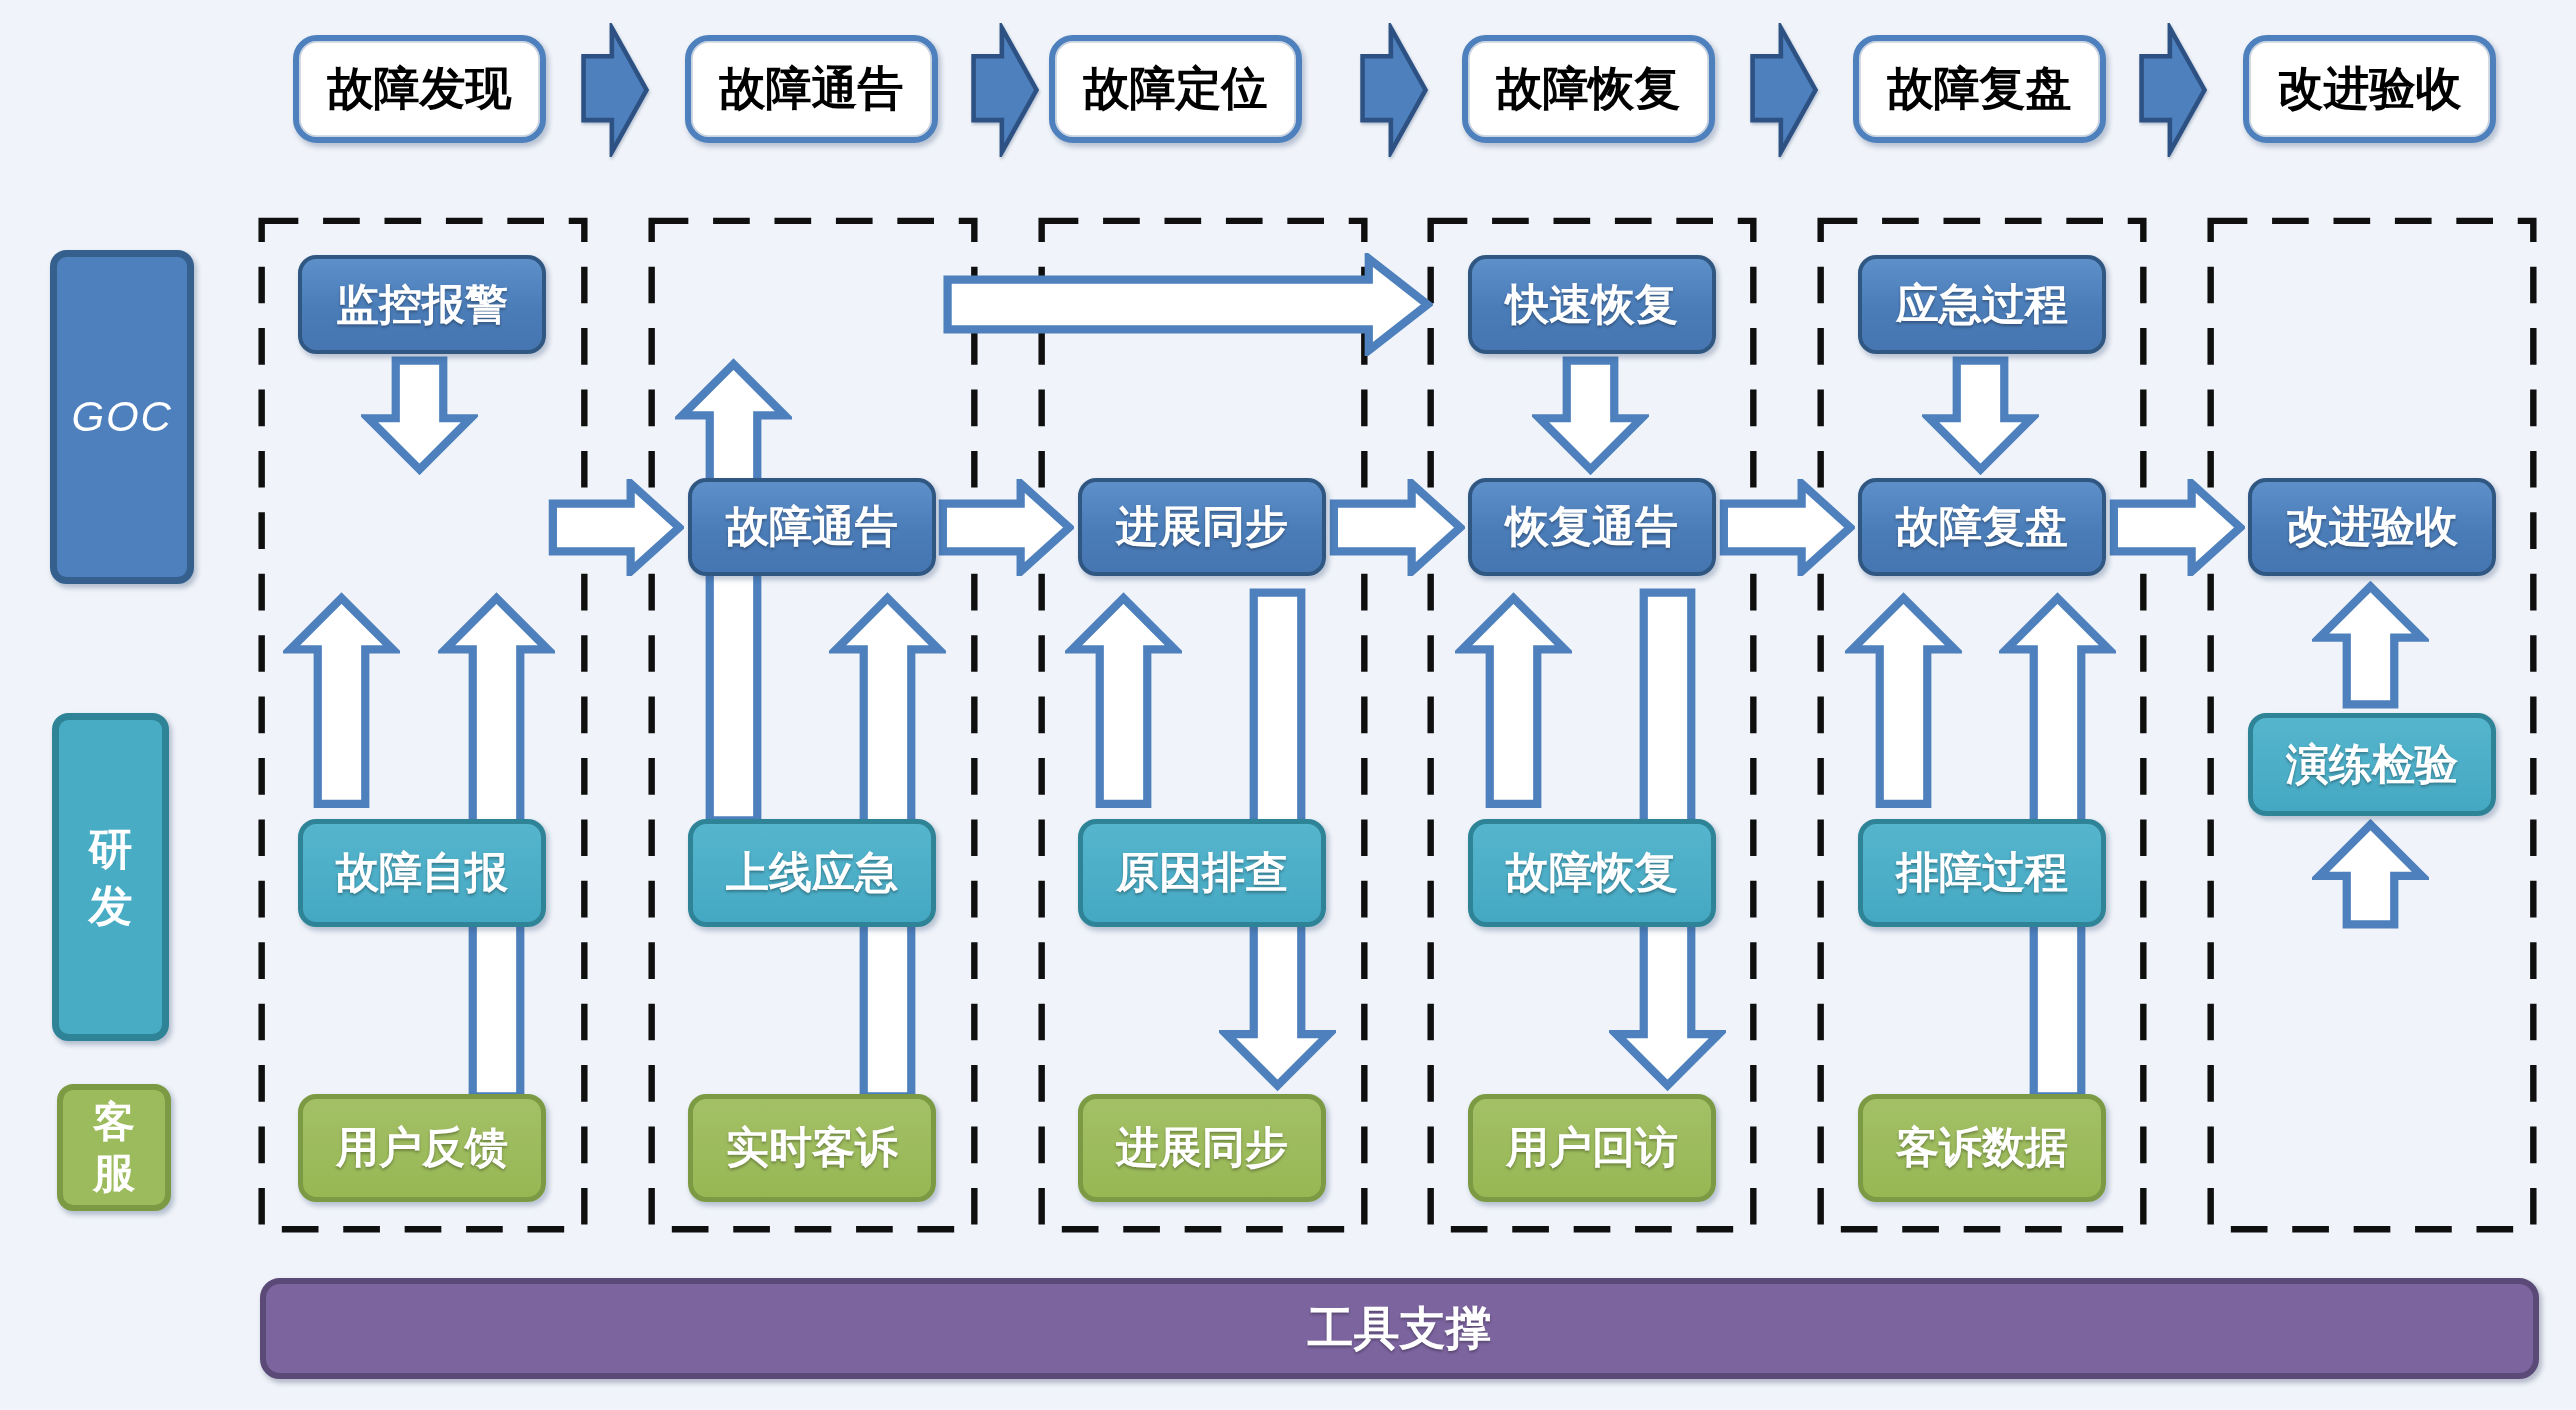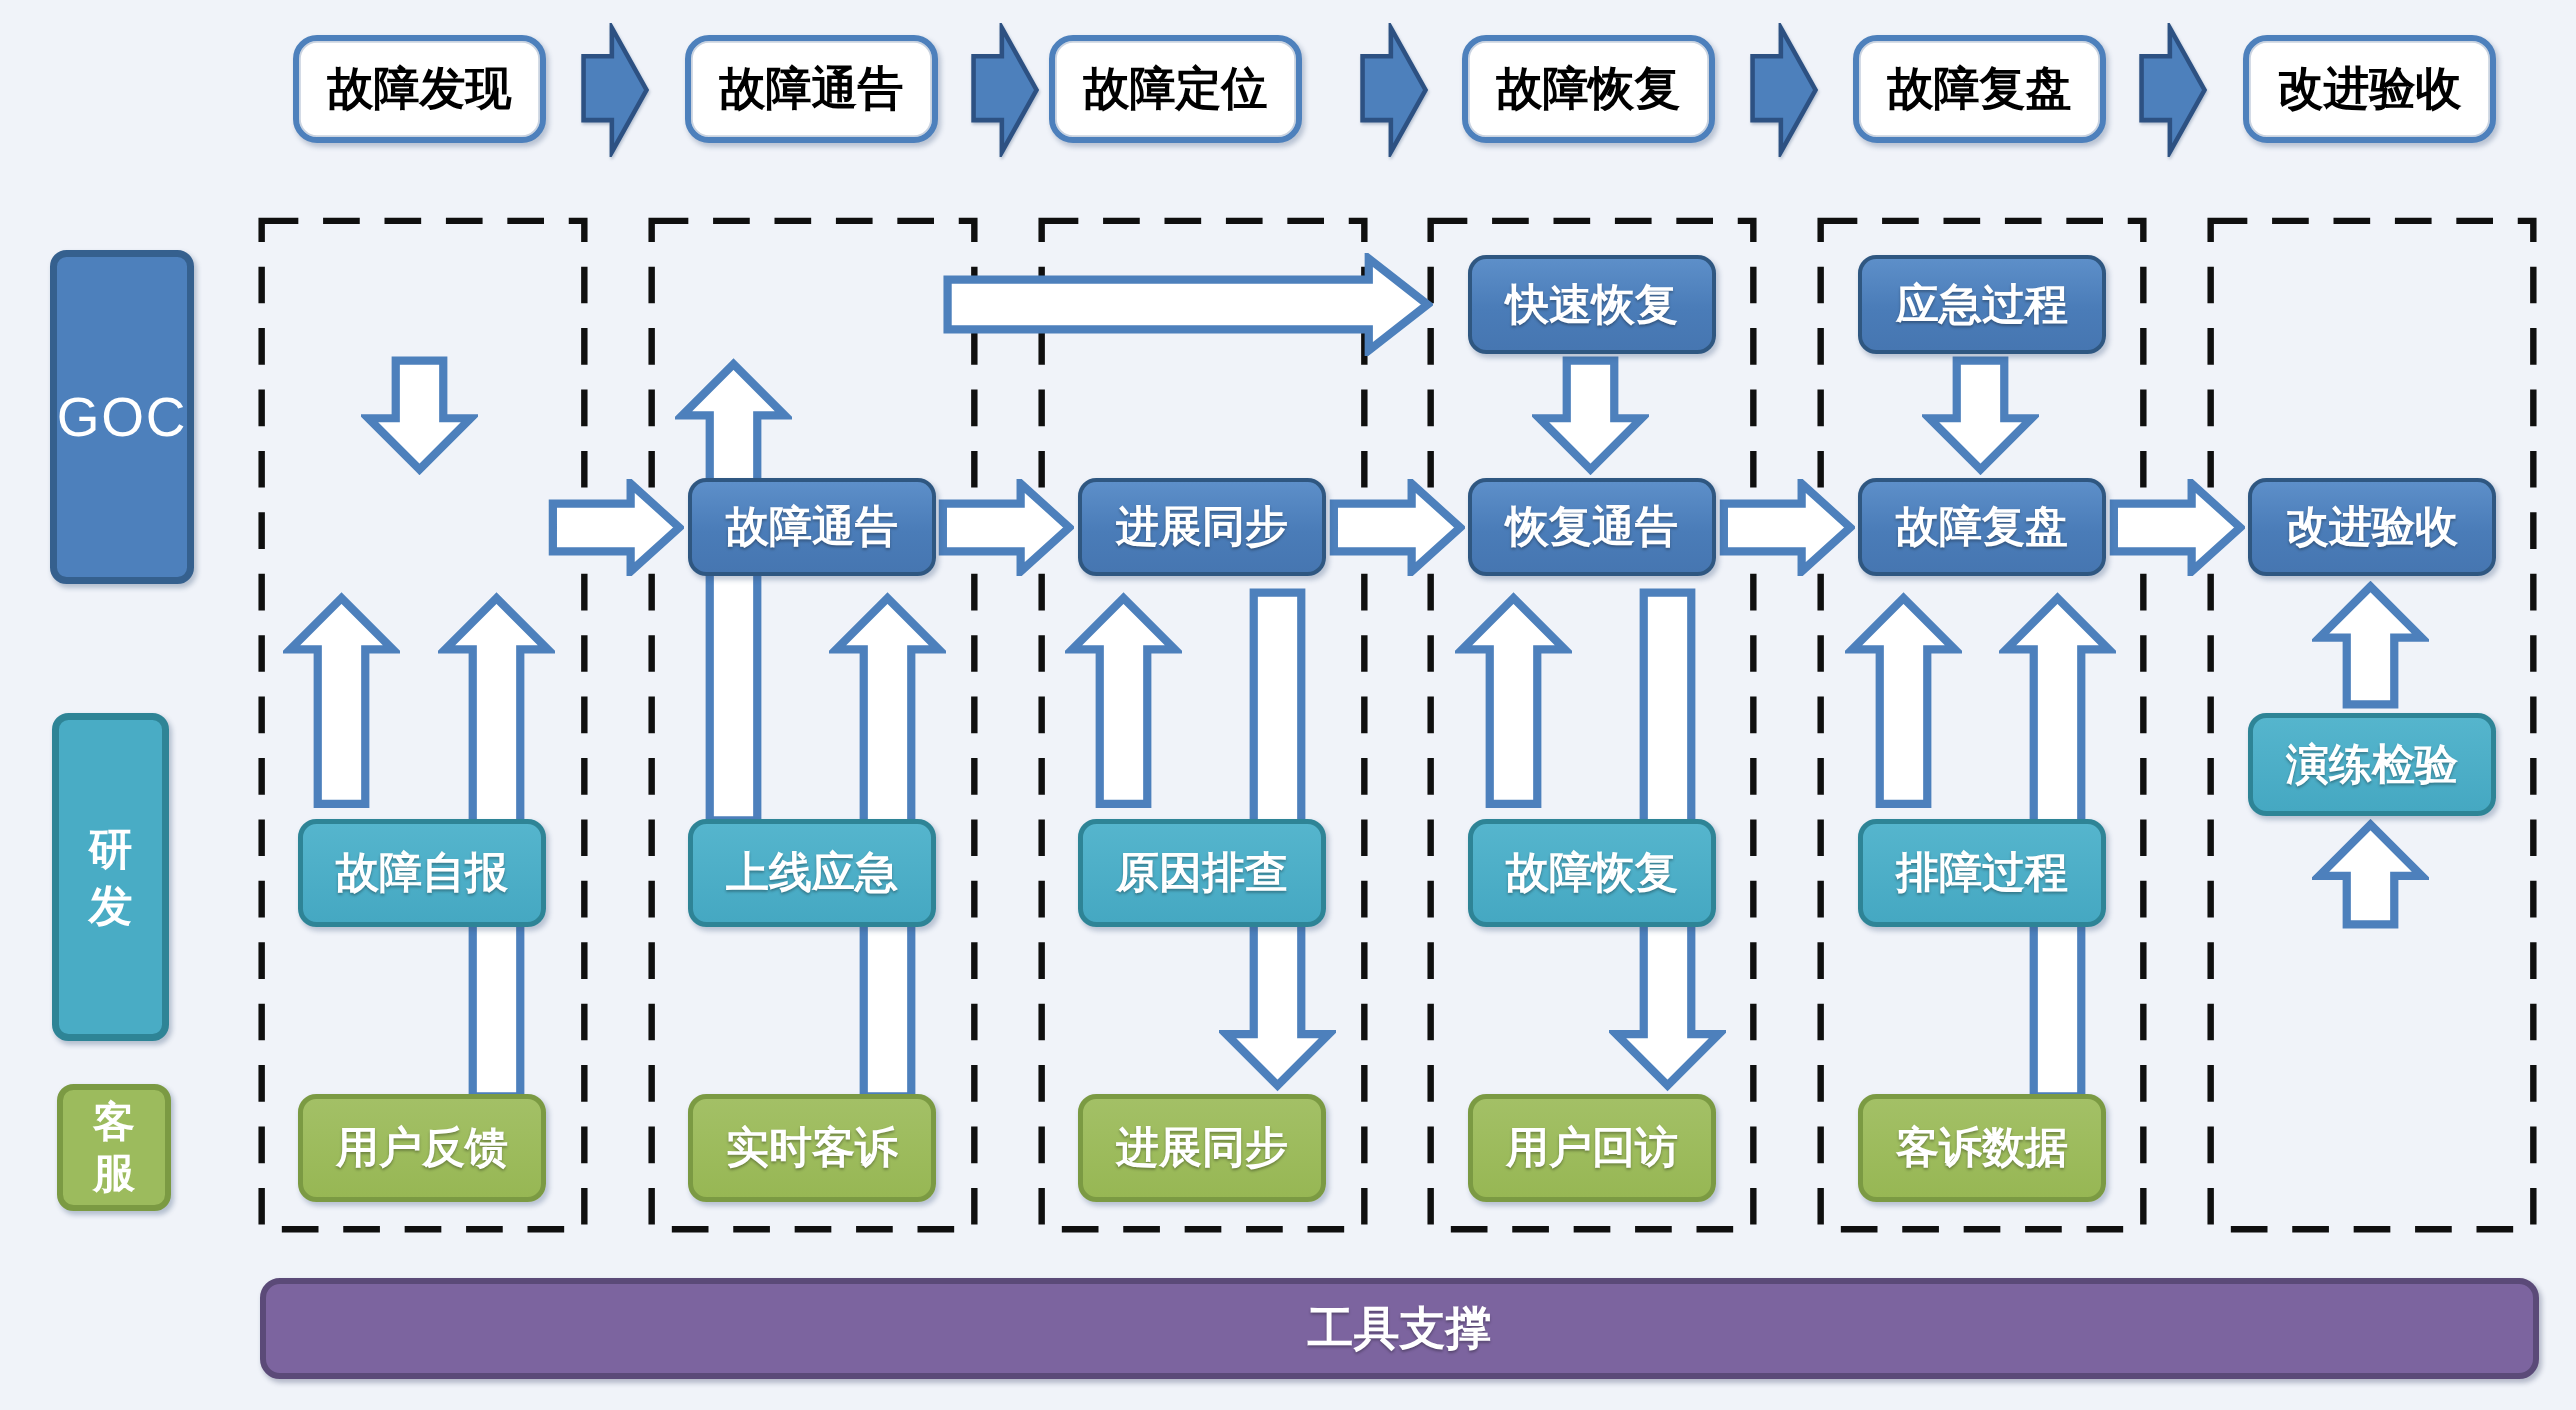--- a/index.html
+++ b/index.html
@@ -20,21 +20,21 @@
     box-shadow:2.8px 3.7px 5.5px rgba(40,70,110,.28), inset 0 0 0 1.8px rgba(45,81,130,.25);}
   .chev{position:absolute;top:23px;z-index:3;filter:drop-shadow(1.8px 2.8px 1.8px rgba(40,70,110,.3));}
 
   
   .colbox{position:absolute;top:217px;z-index:0;}
 
   
   .lane{position:absolute;display:flex;align-items:center;justify-content:center;color:#fff;
     border-radius:16.5px;z-index:2;text-align:center;white-space:pre-line;
     box-shadow:2.8px 3.7px 5.5px rgba(40,70,110,.3);}
-  .lane-goc{background:var(--blue);border:7.3px solid #35608e;font-size:55px;font-weight:400;letter-spacing:1.8px;}
+  .lane-goc{background:var(--blue);border:7.3px solid #35608e;font-size:42px;font-weight:400;letter-spacing:1.8px;font-style:italic;}
   .lane-rd{background:var(--teal);border:7.3px solid var(--teal-border);font-size:44px;font-weight:700;line-height:1.3;}
   .lane-cs{background:var(--green);border:6.4px solid var(--green-border);font-size:42px;font-weight:700;line-height:1.2;}
 
   
   .fbox{position:absolute;width:248px;display:flex;align-items:center;justify-content:center;
     color:#fff;font-size:43px;font-weight:700;border-radius:18.3px;z-index:2;
     text-shadow:0 1.8px 2.8px rgba(0,0,0,.3);box-shadow:2.8px 3.7px 5.5px rgba(40,70,110,.28);}
   .fbox.blue{background:linear-gradient(180deg,#5d8fc9 0%,#4a7cb8 55%,#4676b1 100%);border:4.6px solid var(--blue-border);}
   .fbox.teal{background:linear-gradient(180deg,#55b5cd 0%,#45a8c2 100%);border:5.5px solid var(--teal-border);}
   .fbox.green{background:linear-gradient(180deg,#a3c066 0%,#97b754 100%);border:5.5px solid var(--green-border);}
@@ -172,20 +172,21 @@
       <polygon points="5,27 90,27 90,5 143,53 90,101 90,79 5,79"></polygon>
     </svg>
   <svg class="harrow" style="left:2109px;top:479px" width="136" height="97" viewBox="0 0 148 106">
       <polygon points="5,27 90,27 90,5 143,53 90,101 90,79 5,79"></polygon>
     </svg>
 
   <svg class="harrow" style="left:943px;top:253px" width="490" height="103" viewBox="0 0 534 112">
       <polygon points="5,29 464,29 464,6 528,56 464,106 464,83 5,83"></polygon>
     </svg>
 
+  <div class="fbox blue  row-top" style="left:298px">监控报警</div>
   <div class="fbox teal  row-rd" style="left:298px">故障自报</div>
   <div class="fbox green row-cs" style="left:298px">用户反馈</div>
 
   <div class="fbox blue  row-main" style="left:688px">故障通告</div>
   <div class="fbox teal  row-rd" style="left:688px">上线应急</div>
   <div class="fbox green row-cs" style="left:688px">实时客诉</div>
 
   <div class="fbox blue  row-main" style="left:1078px">进展同步</div>
   <div class="fbox teal  row-rd" style="left:1078px">原因排查</div>
   <div class="fbox green row-cs" style="left:1078px">进展同步</div>

